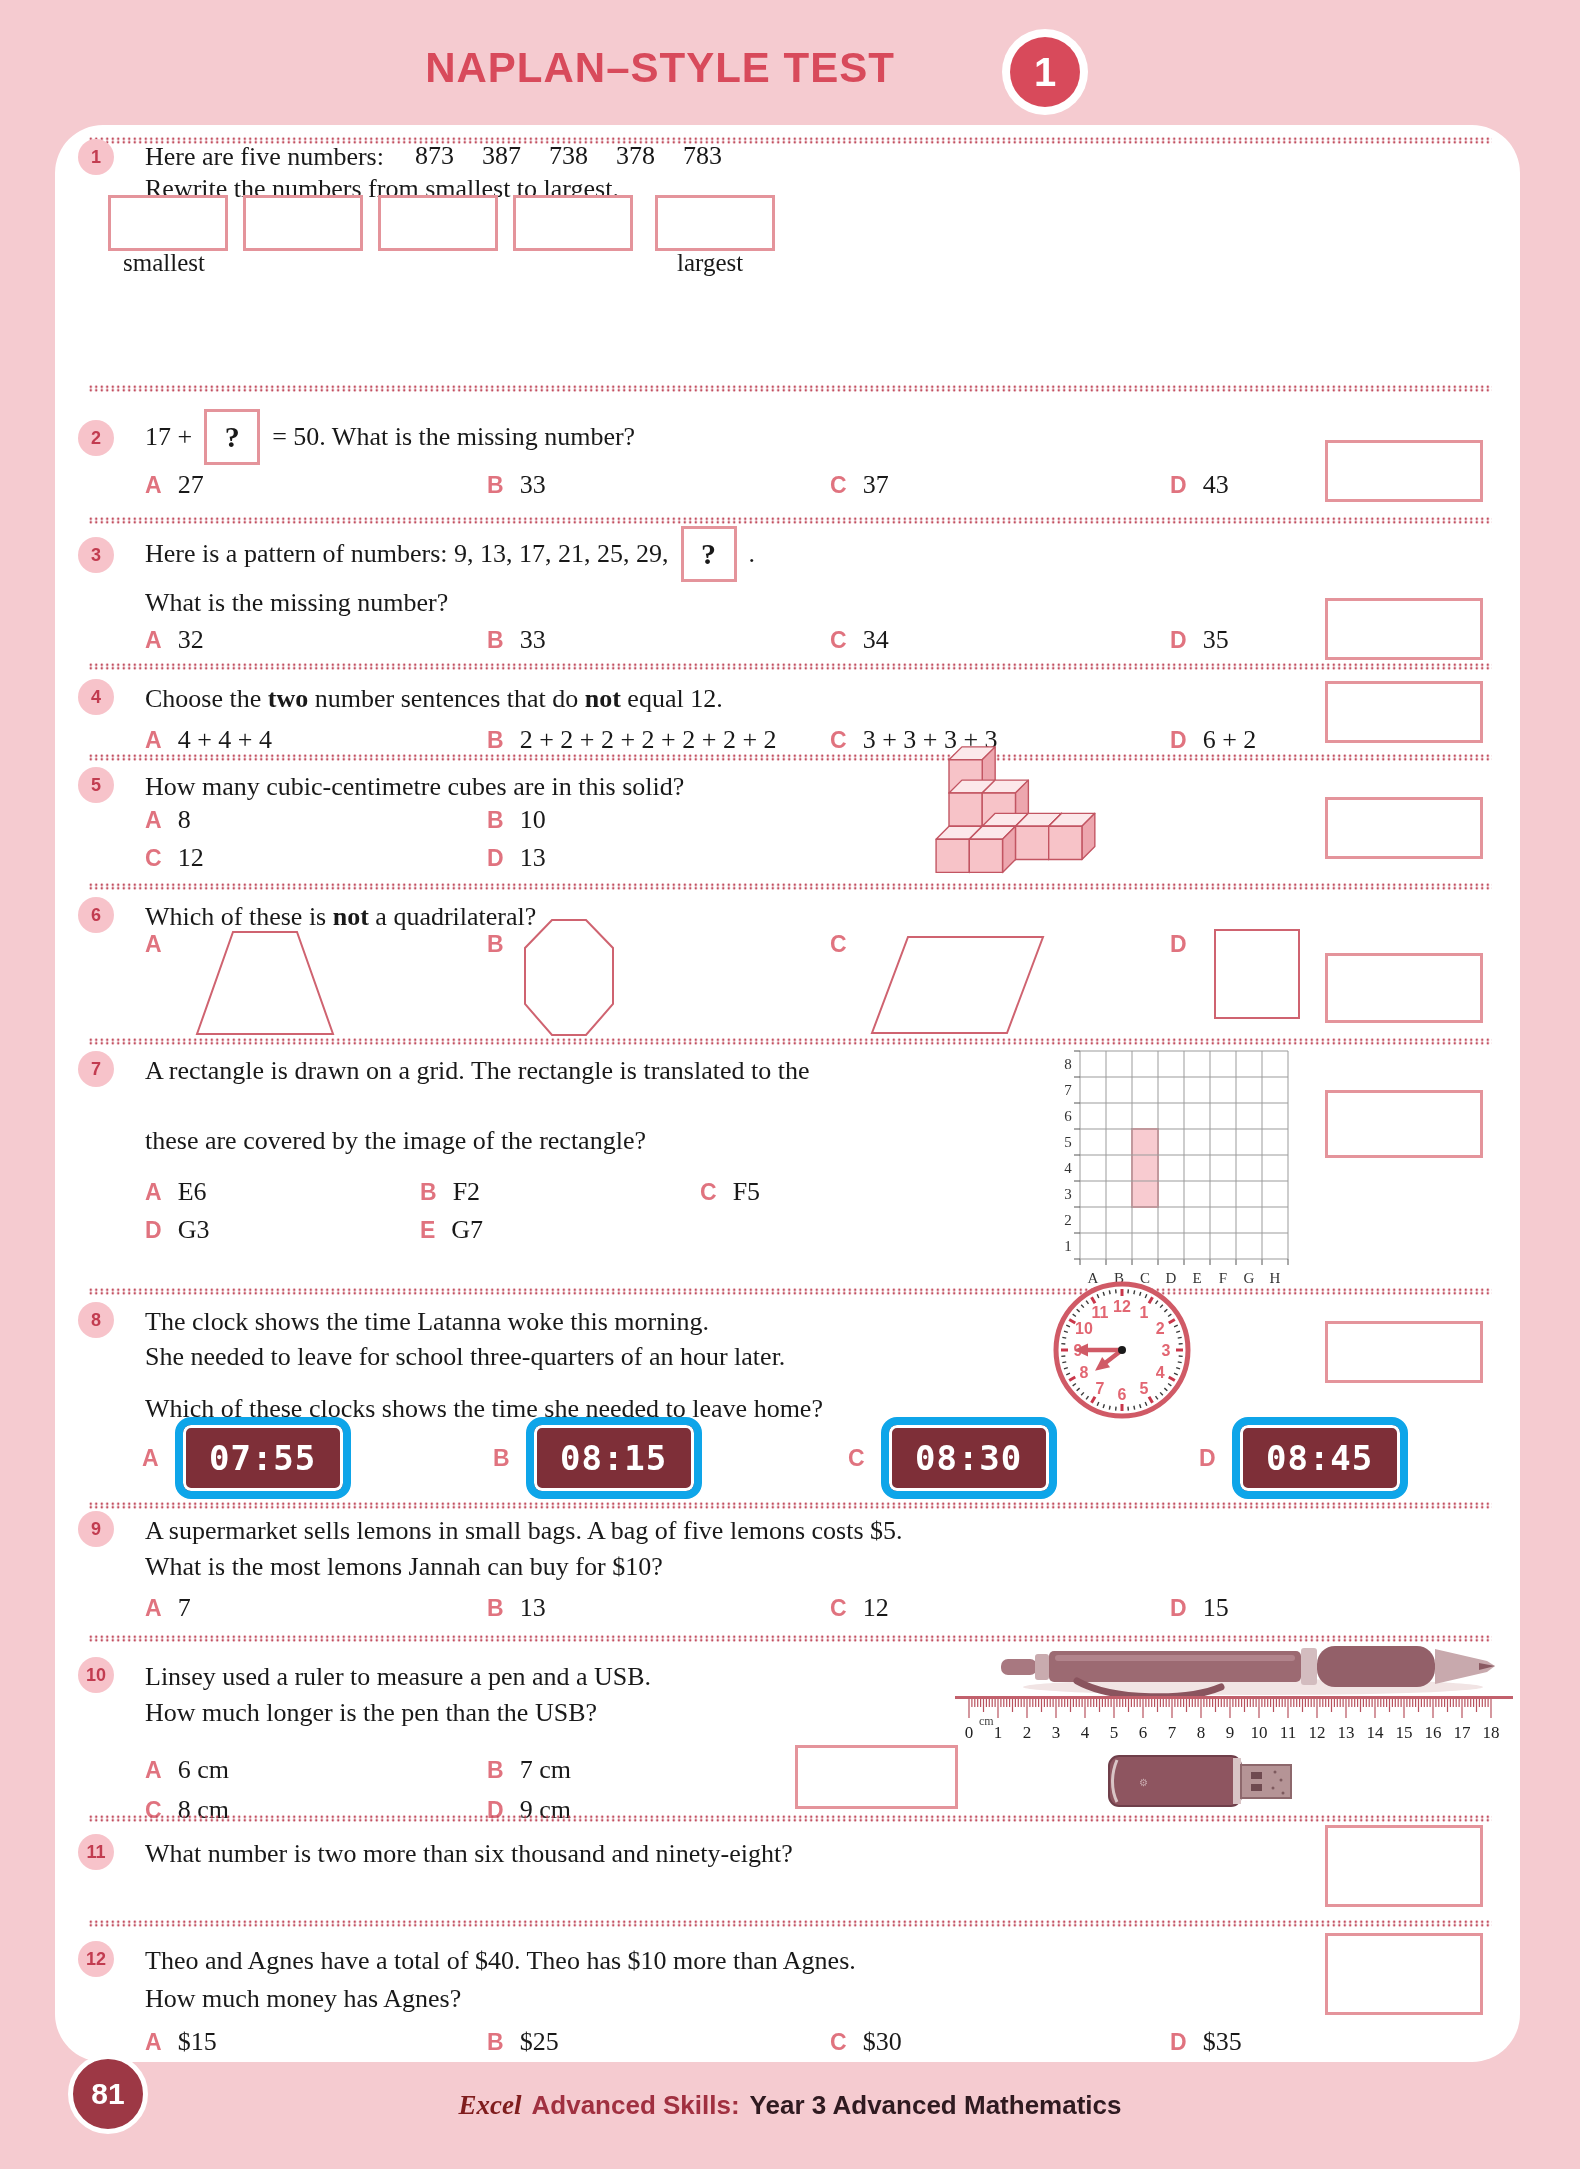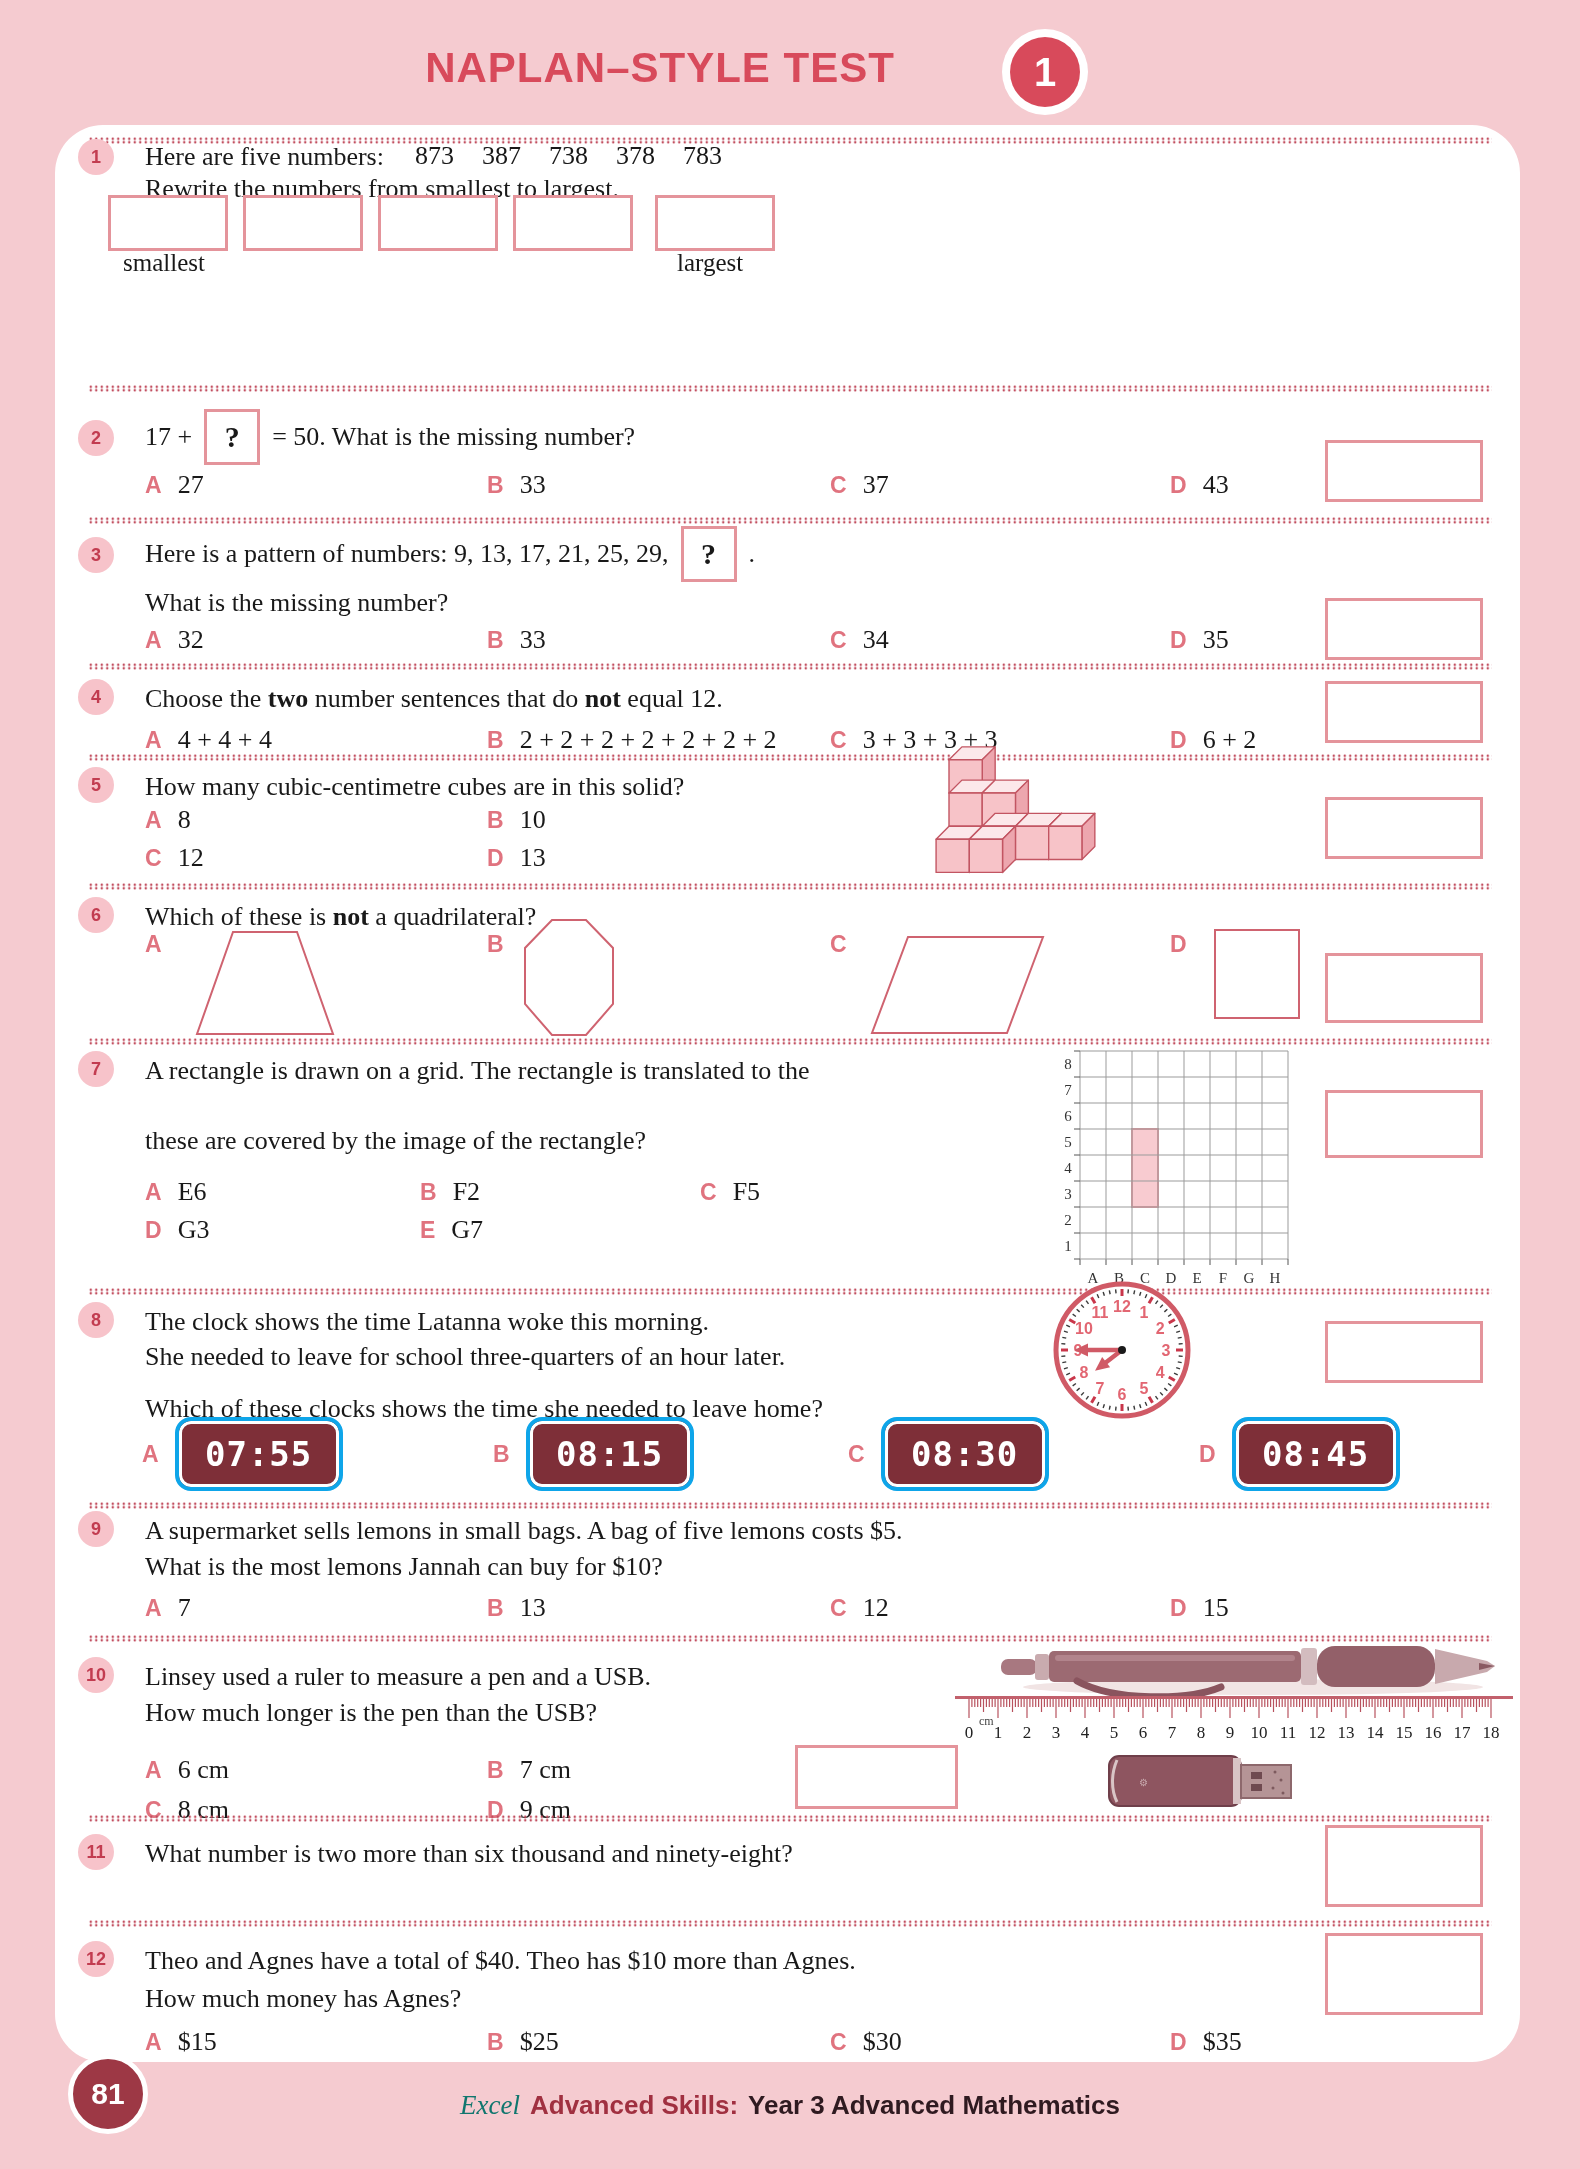--- a/index.html
+++ b/index.html
@@ -54,35 +54,35 @@
   .ca{left:90px}.cb{left:432px}.cc{left:775px}.cd{left:1115px}
   .letter{font-family:"Liberation Sans",sans-serif;font-weight:700;color:#e0737f;font-size:23px;}
   .abs-letter{position:absolute;}
   .value{font-family:"Liberation Serif",serif;font-size:26px;color:#191919;}
   .ans{position:absolute;left:1270px;width:152px;height:56px;border:3.5px solid #e4949b;background:#fff;}
   .bx{position:absolute;width:114px;height:50px;border:3px solid #e4949b;background:#fff;}
   .boxlabel{position:absolute;font-size:25px;color:#191919;}
   .gfx{position:absolute;}
   .dgroup{position:absolute;display:flex;align-items:center;gap:16px;}
   .dclock{
-    width:160px;height:66px;background:#7e2f38;border:4px solid #0ea5e9;border-radius:16px;
+    width:160px;height:66px;background:#7e2f38;border:8px solid #0ea5e9;border-radius:16px;
     box-shadow:inset 0 0 0 3px #ffffff;
     display:flex;align-items:center;justify-content:center;
   }
   .dtime{font-family:"DejaVu Sans Mono",monospace;font-weight:700;font-size:34px;color:#ffffff;letter-spacing:1px;}
   .page-badge{
     position:absolute;left:68px;top:2054px;width:80px;height:80px;border-radius:50%;
     background:#9d3845;border:5px solid #ffffff;box-sizing:border-box;
     display:flex;align-items:center;justify-content:center;
     color:#fff;font-family:"Liberation Sans",sans-serif;font-weight:700;font-size:30px;
   }
   .footer{
     position:absolute;top:2090px;left:0;width:1580px;text-align:center;
   }
-  .f-excel{font-family:"Liberation Serif",serif;font-style:italic;font-weight:400;font-size:27px;color:#0f766e;margin-right:10px;}
+  .f-excel{font-family:"Liberation Serif",serif;font-style:italic;font-weight:700;font-size:27px;color:#7f1d1d;margin-right:10px;}
   .f-skills{font-family:"Liberation Sans",sans-serif;font-weight:700;font-size:26px;color:#a03040;margin-right:10px;}
   .f-book{font-family:"Liberation Sans",sans-serif;font-weight:700;font-size:26px;color:#2f1a20;}
 </style>
 </head>
 <body>
 
 <div class="page-title">NAPLAN–STYLE TEST</div>
 <div class="test-badge-outer">
   <div class="test-badge-inner">1</div>
 </div>

